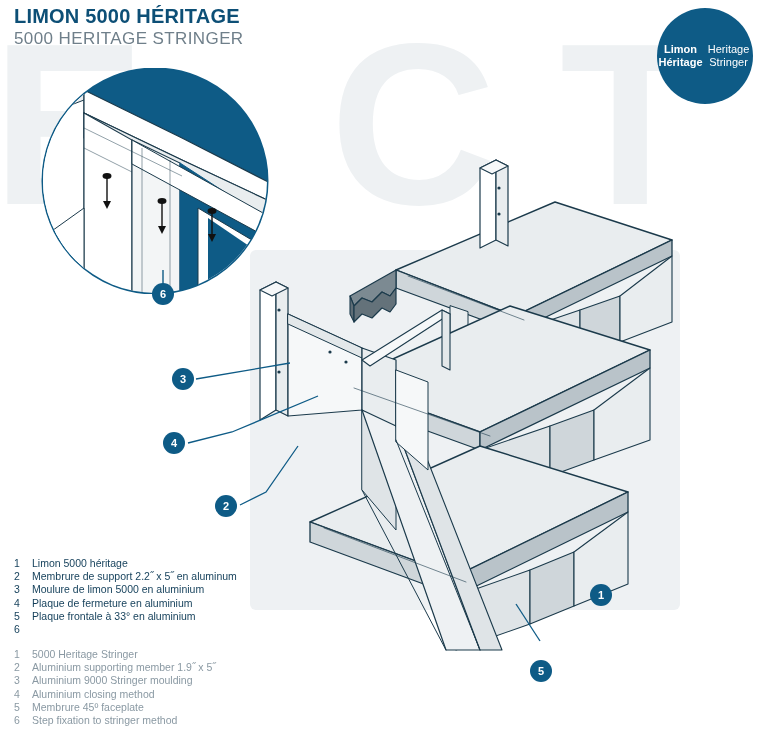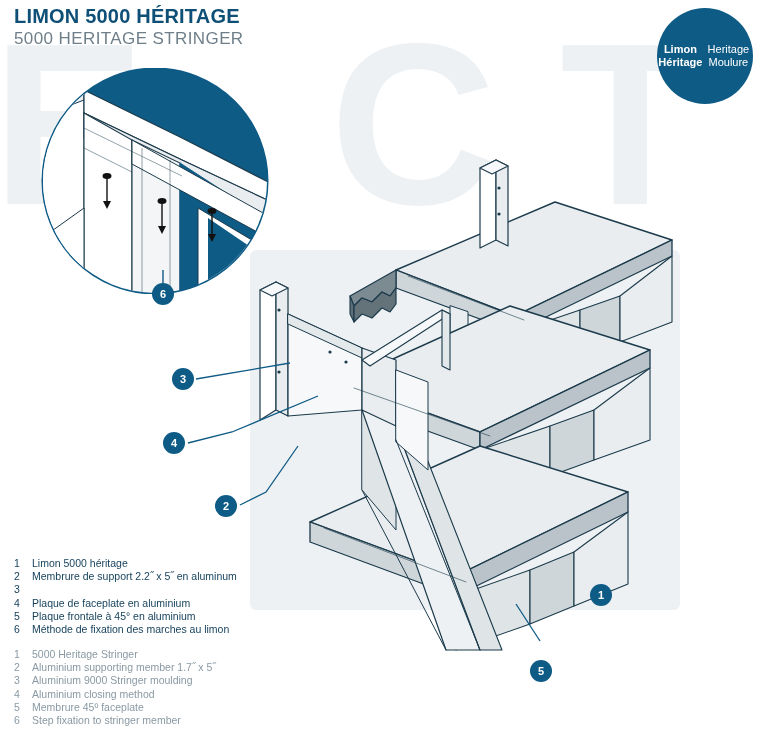--- a/index.html
+++ b/index.html
@@ -142,21 +142,21 @@
   <div class="watermark" style="left:560px; top:10px; font-size:230px;">T</div>
   <div class="watermark" style="left:250px; top:250px; width:430px; height:360px; background:#eef1f3; border-radius:6px; font-size:0;"></div>
 
   <div id="title-block">
     <div id="title-fr">LIMON 5000 HÉRITAGE</div>
     <div id="title-en">5000 HERITAGE STRINGER</div>
   </div>
 
   <div id="badge">
     <div class="l1">Limon Héritage</div>
-    <div class="l2">Heritage Moulure</div>
+    <div class="l2">Heritage Stringer</div>
   </div>
 
   <svg id="detail-circle" viewBox="0 0 286 226" xmlns="http://www.w3.org/2000/svg">
     <defs>
       <clipPath id="circClip">
         <circle cx="143" cy="113" r="112"></circle>
       </clipPath>
     </defs>
     <circle cx="143" cy="113" r="112" fill="#ffffff" stroke="#0e5b86" stroke-width="3"></circle>
     <g clip-path="url(#circClip)">
@@ -335,55 +335,55 @@
     <div class="row">
       <span class="num">1</span>
       <span>Limon 5000 héritage</span>
     </div>
     <div class="row">
       <span class="num">2</span>
       <span>Membrure de support 2.2˝ x 5˝ en aluminum</span>
     </div>
     <div class="row">
       <span class="num">3</span>
+      <span>Moulure de limon 5000 en aluminium</span>
     </div>
     <div class="row">
       <span class="num">4</span>
-      <span>Plaque de faceplate en aluminium</span>
+      <span>Plaque de fermeture en aluminium</span>
     </div>
     <div class="row">
       <span class="num">5</span>
-      <span>Plaque frontale à 45° en aluminium</span>
+      <span>Plaque frontale à 33° en aluminium</span>
     </div>
     <div class="row">
       <span class="num">6</span>
-      <span>Méthode de fixation des marches au limon</span>
     </div>
   </div>
 
   <div class="legend" id="legend-en">
     <div class="row">
       <span class="num">1</span>
       <span>5000 Heritage Stringer</span>
     </div>
     <div class="row">
       <span class="num">2</span>
-      <span>Aluminium supporting member 1.7˝ x 5˝</span>
+      <span>Aluminium supporting member 1.9˝ x 5˝</span>
     </div>
     <div class="row">
       <span class="num">3</span>
       <span>Aluminium 9000 Stringer moulding</span>
     </div>
     <div class="row">
       <span class="num">4</span>
       <span>Aluminium closing method</span>
     </div>
     <div class="row">
       <span class="num">5</span>
       <span>Membrure 45º faceplate</span>
     </div>
     <div class="row">
       <span class="num">6</span>
-      <span>Step fixation to stringer member</span>
+      <span>Step fixation to stringer method</span>
     </div>
   </div>
 
 </div>
 
 </body></html>

